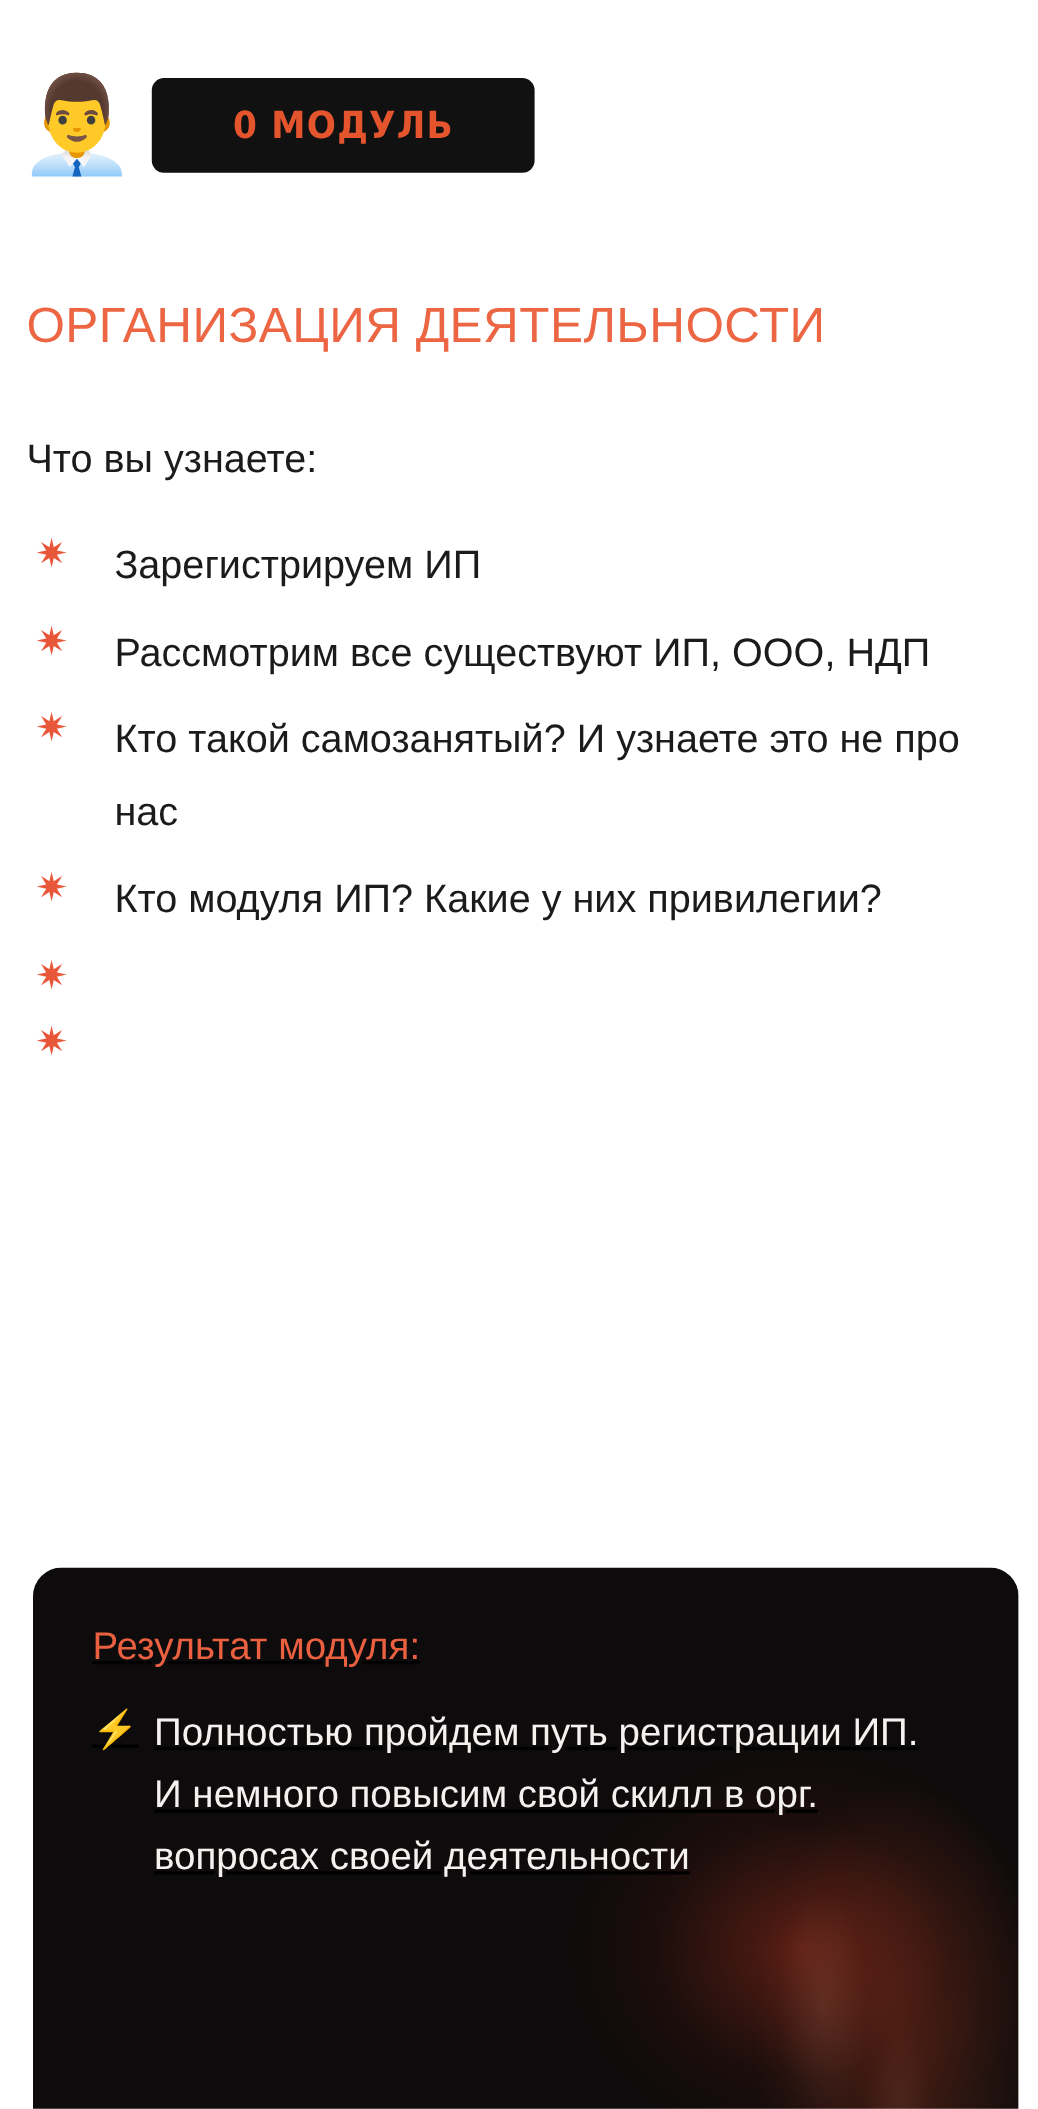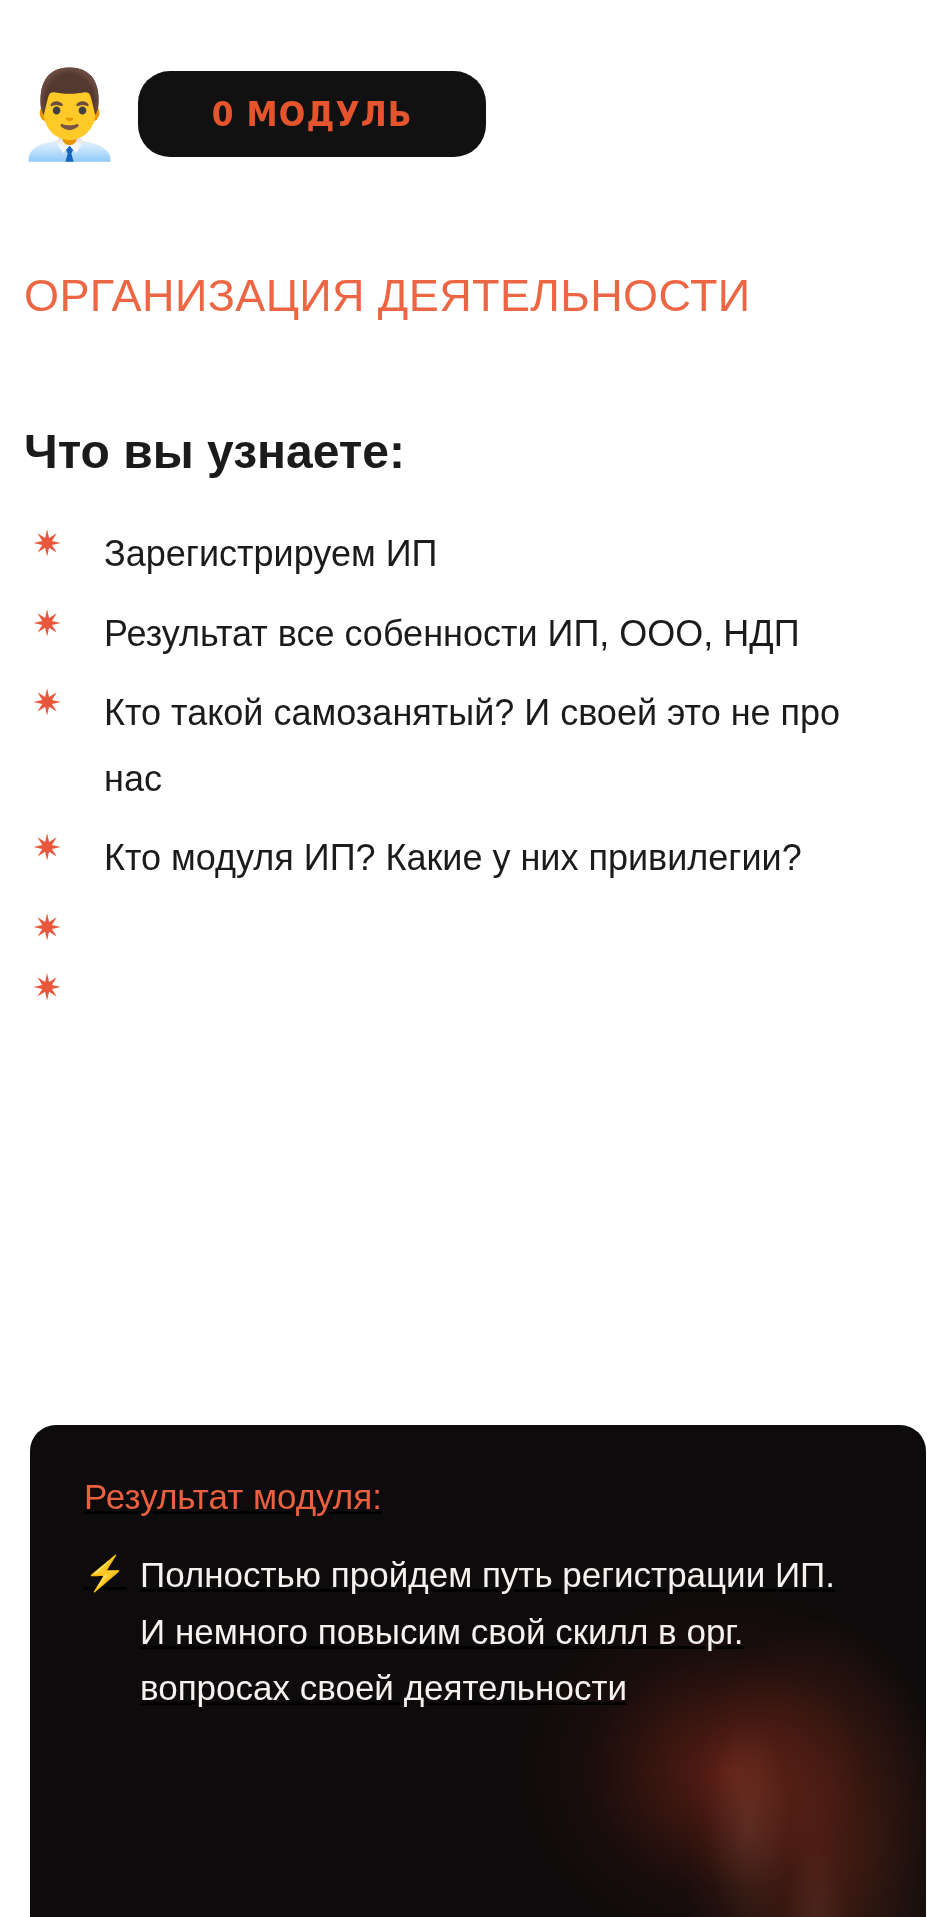--- a/index.html
+++ b/index.html
@@ -37,21 +37,21 @@
     line-height: 1;
     width: 92px;
     height: 104px;
     display: flex;
     align-items: center;
     justify-content: center;
     user-select: none;
   }
   .module-pill {
     background: #111111;
-    border-radius: 32px;
+    border-radius: 11px;
     height: 86px;
     min-width: 348px;
     display: flex;
     align-items: center;
     justify-content: center;
     padding: 0 44px;
   }
   .module-pill span {
     color: #e4552e;
     font-family: "DejaVu Sans", sans-serif;
@@ -68,25 +68,25 @@
     padding-left: 6px;
     color: #ec6644;
     font-size: 45px;
     font-weight: 400;
     letter-spacing: 0.4px;
     white-space: nowrap;
   }
 
   
   .subtitle {
-    margin-top: 102px;
+    margin-top: 74px;
     padding-left: 6px;
     color: #1b1b1b;
-    font-size: 48px;
-    font-weight: 700;
+    font-size: 36px;
+    font-weight: 400;
   }
 
   
   .list {
     margin-top: 42px;
     padding: 0;
     list-style: none;
   }
   .list li {
     display: flex;
@@ -178,25 +178,25 @@
 
   <div class="subtitle">Что вы узнаете:</div>
 
   <ul class="list">
     <li>
       <span class="star">✷</span>
       <span class="item-text">Зарегистрируем ИП</span>
     </li>
     <li>
       <span class="star">✷</span>
-      <span class="item-text">Результат все собенности ИП, ООО, НДП</span>
-    </li>
-    <li>
-      <span class="star">✷</span>
-      <span class="item-text">Кто такой самозанятый? И своей это не про нас</span>
+      <span class="item-text">Рассмотрим все существуют ИП, ООО, НДП</span>
+    </li>
+    <li>
+      <span class="star">✷</span>
+      <span class="item-text">Кто такой самозанятый? И узнаете это не про нас</span>
     </li>
     <li>
       <span class="star">✷</span>
       <span class="item-text">Кто модуля ИП? Какие у них привилегии?</span>
     </li>
     <li>
       <span class="star">✷</span>
     </li>
     <li>
       <span class="star">✷</span>

